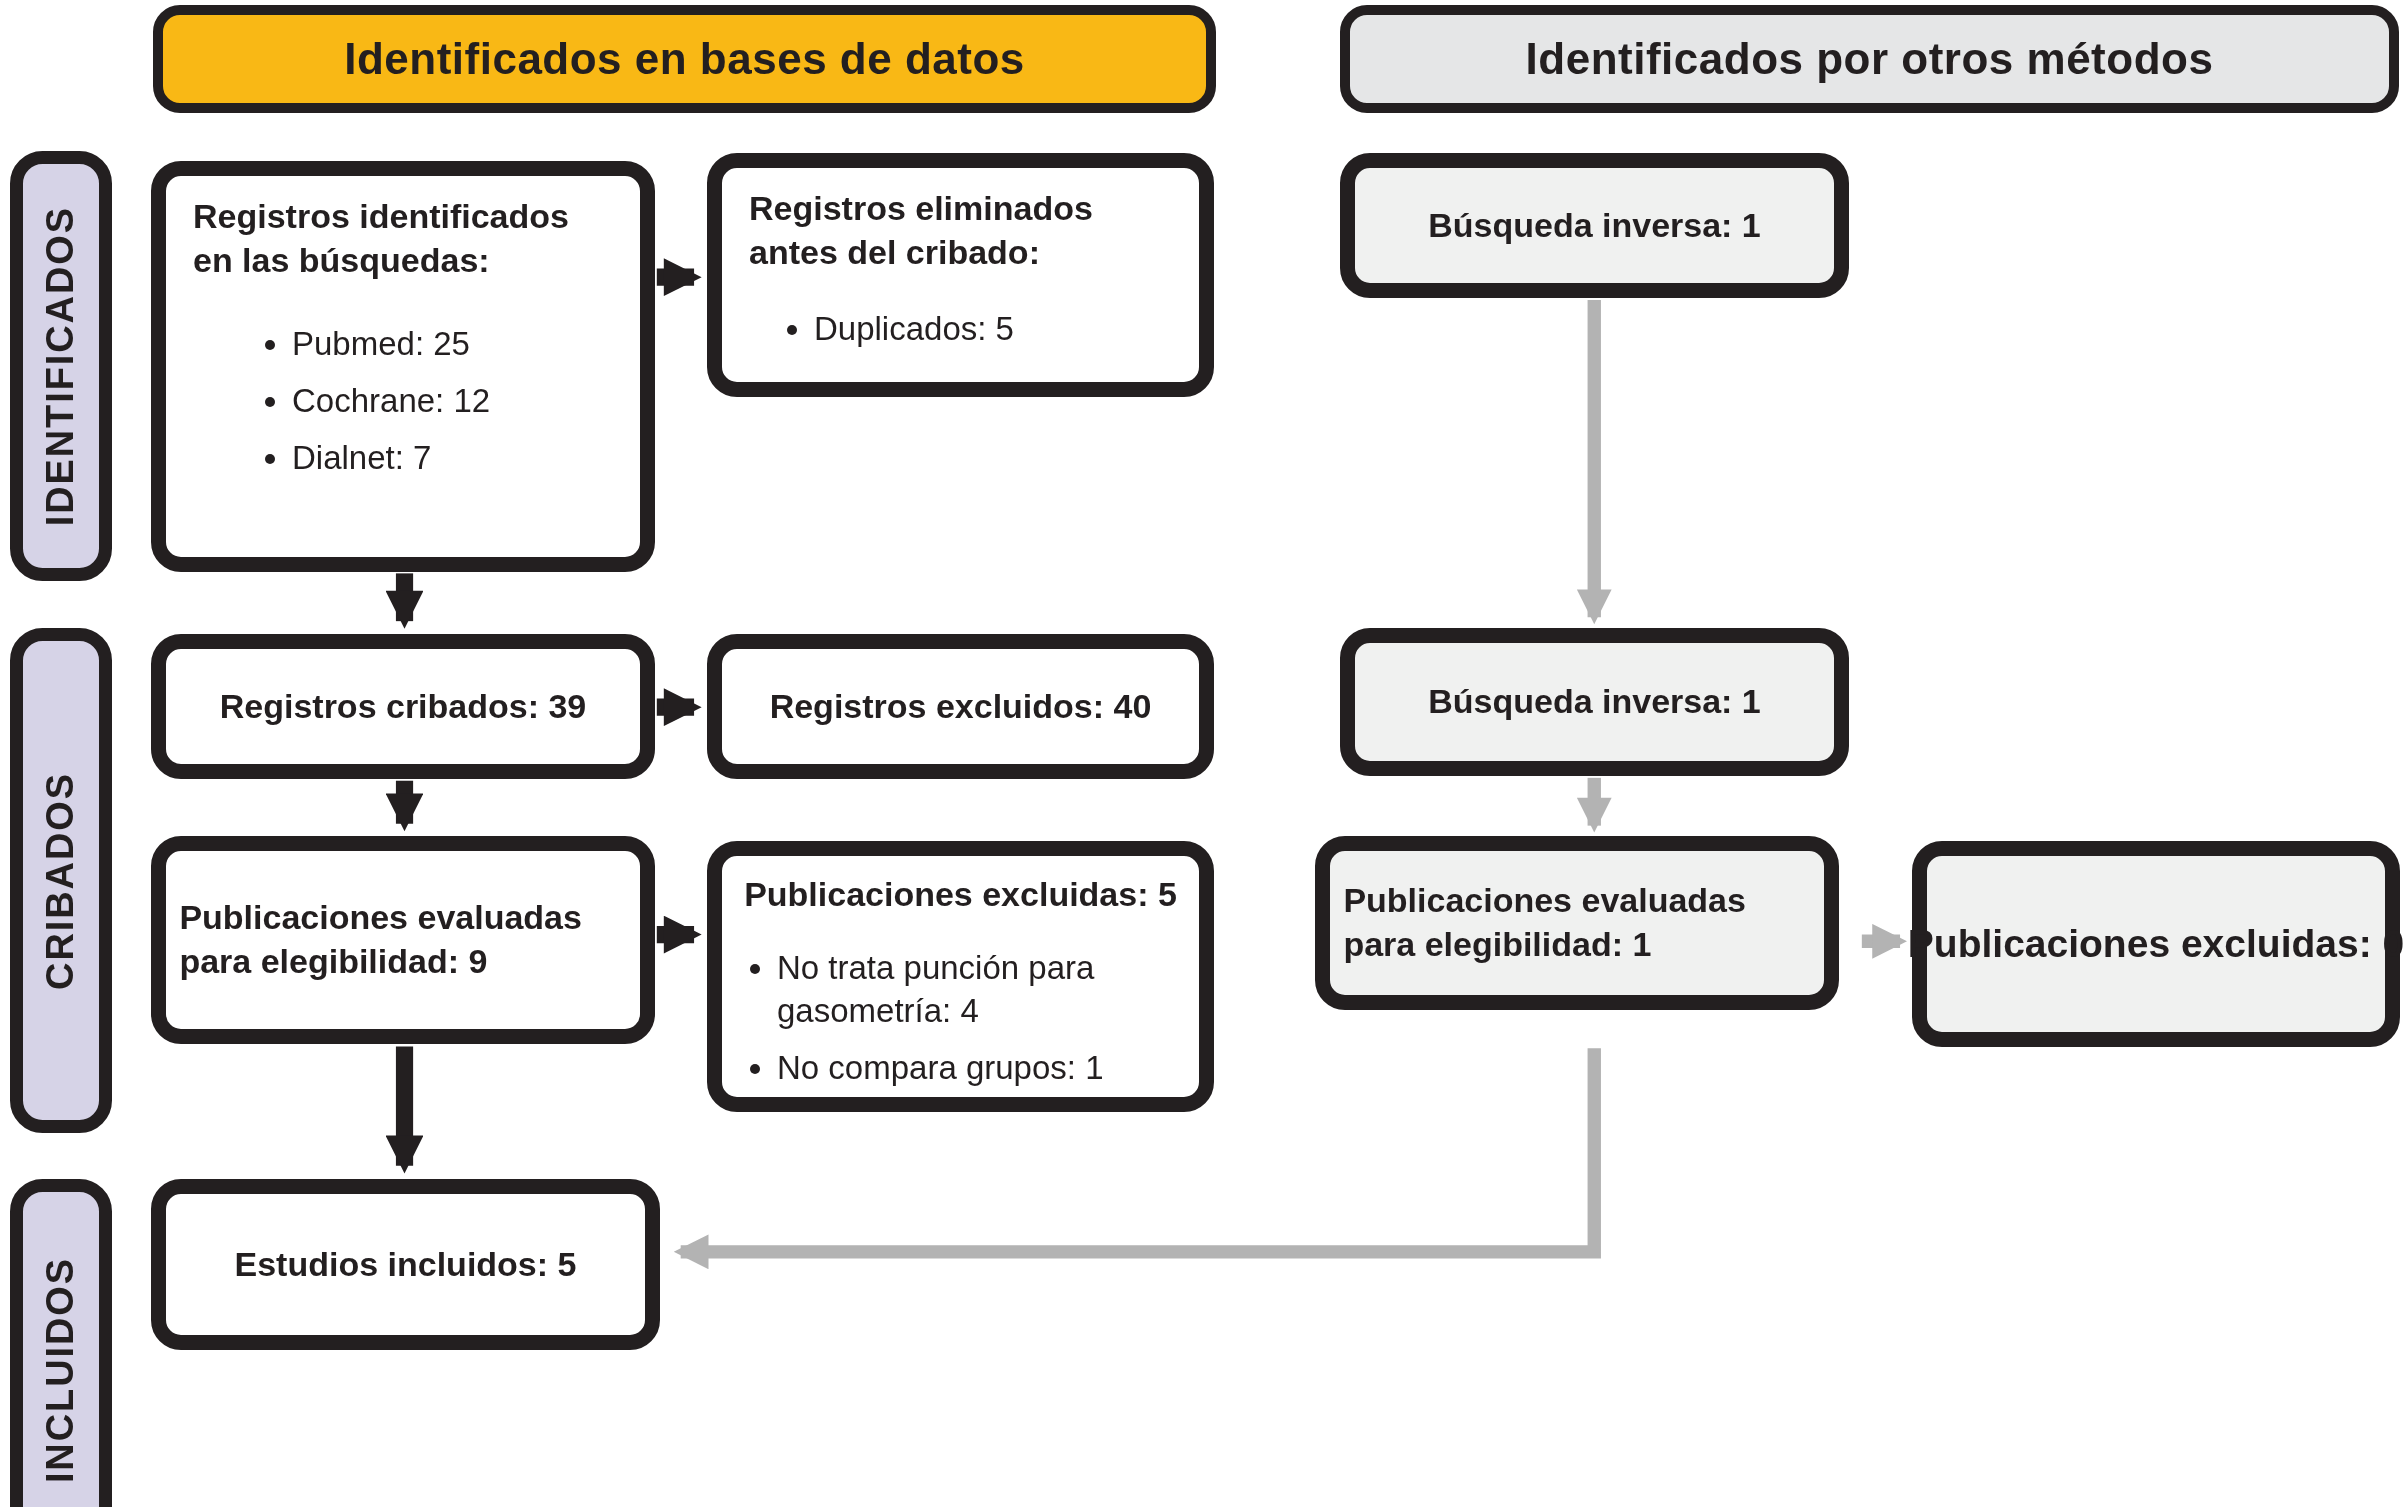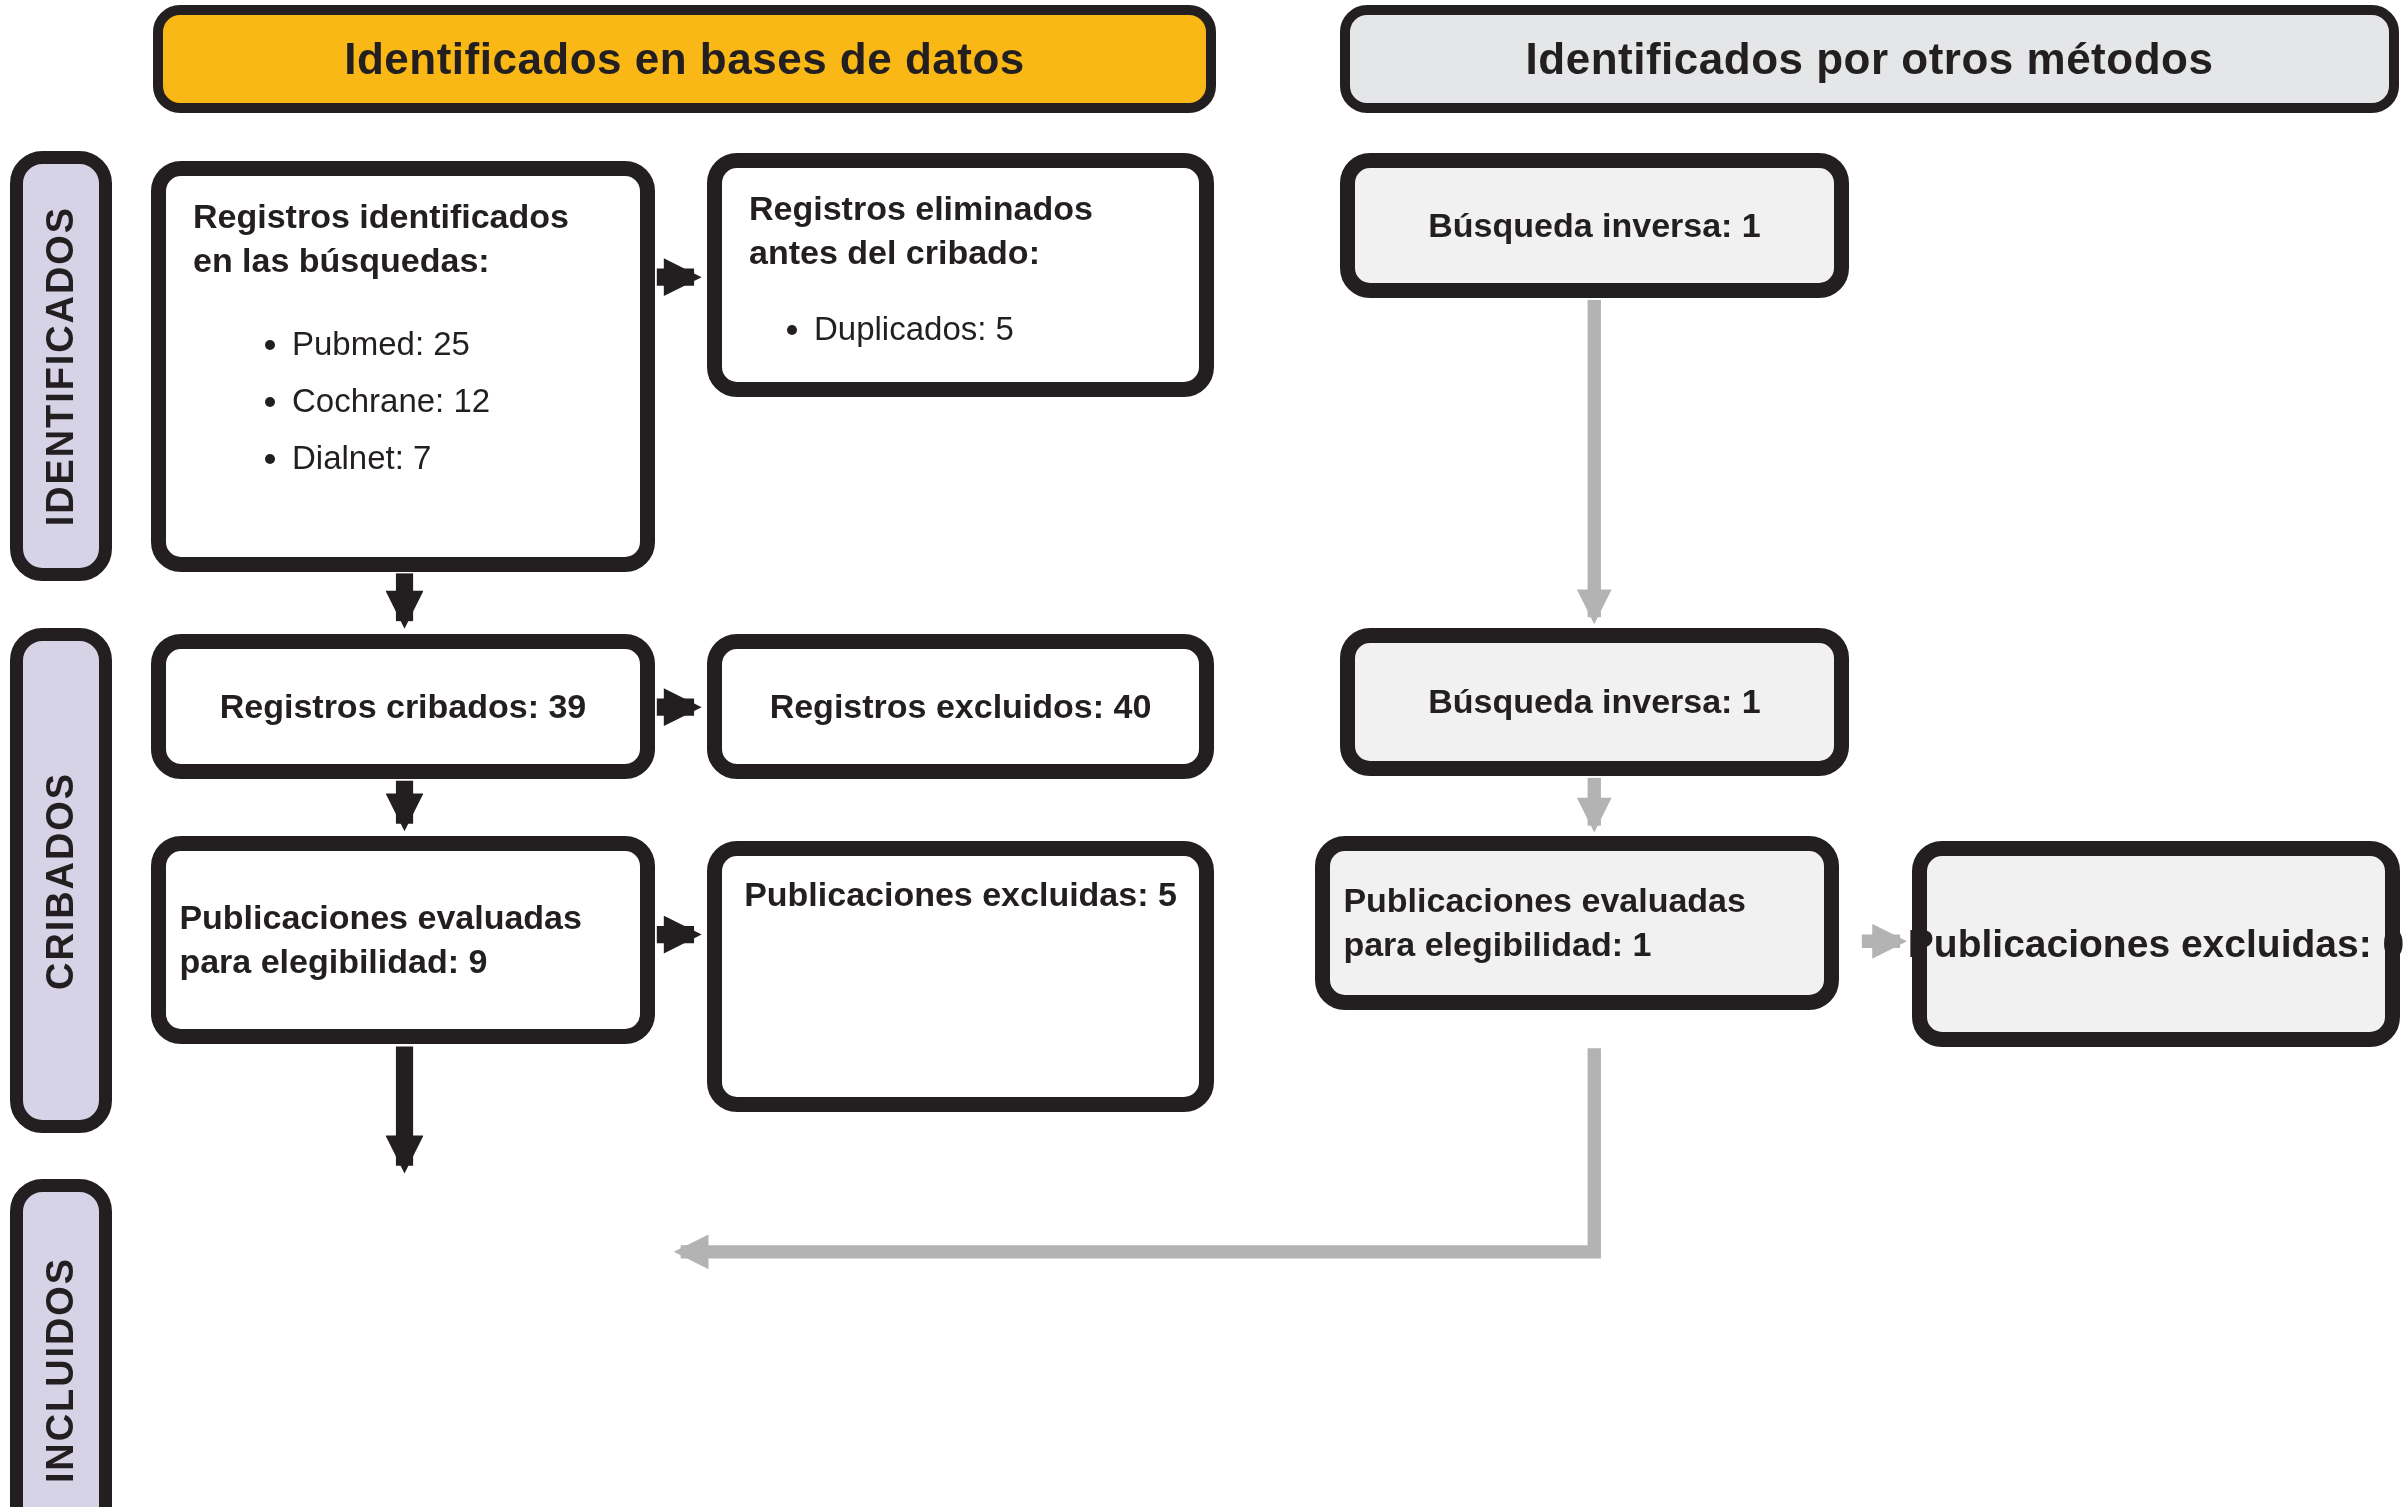--- a/index.html
+++ b/index.html
@@ -130,22 +130,29 @@
   <div class="box center" style="left:707px;top:634px;width:507px;height:145px">
     <div class="box-label">Registros excluidos: 40</div>
   </div>
 
   <div class="box center" style="left:151px;top:836px;width:504px;height:208px">
     <div class="box-label">Publicaciones evaluadas para elegibilidad: 9</div>
   </div>
 
   <div class="box" style="left:707px;top:841px;width:507px;height:271px">
     <div class="box-title centered">Publicaciones excluidas: 5</div>
+    <ul class="bullets indent-c">
+      <li>No trata punción para gasometría: 4</li>
+      <li>No compara grupos: 1</li>
+    </ul>
   </div>
 
+  <div class="box center" style="left:151px;top:1179px;width:509px;height:171px">
+    <div class="box-label">Estudios incluidos: 5</div>
+  </div>
 
   <div class="box gray center" style="left:1340px;top:153px;width:509px;height:145px">
     <div class="box-label">Búsqueda inversa: 1</div>
   </div>
 
   <div class="box gray center" style="left:1340px;top:628px;width:509px;height:148px">
     <div class="box-label">Búsqueda inversa: 1</div>
   </div>
 
   <div class="box gray center" style="left:1315px;top:836px;width:524px;height:174px">

